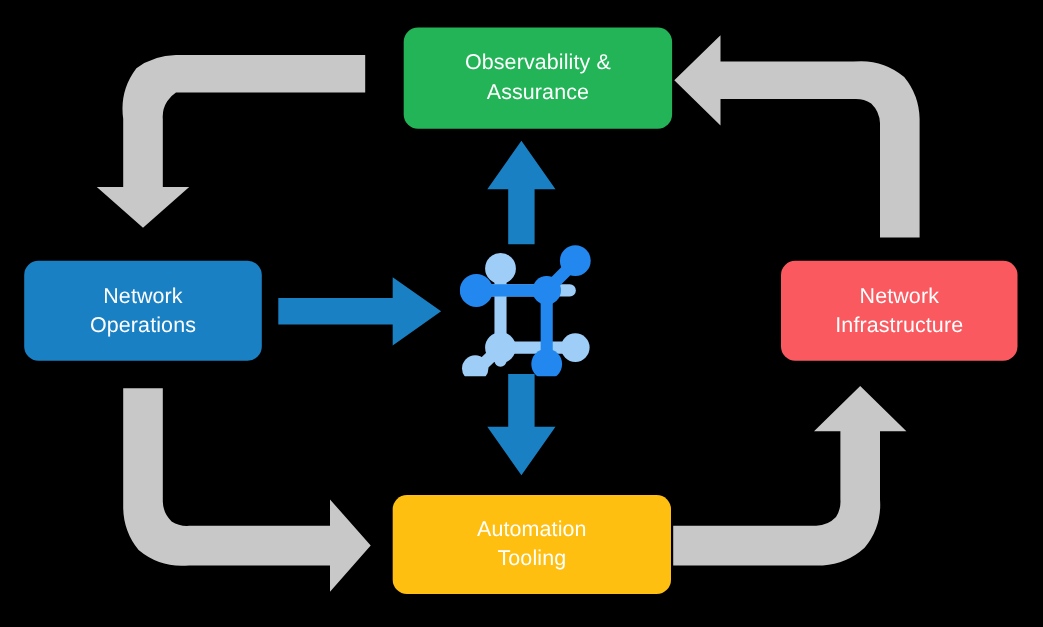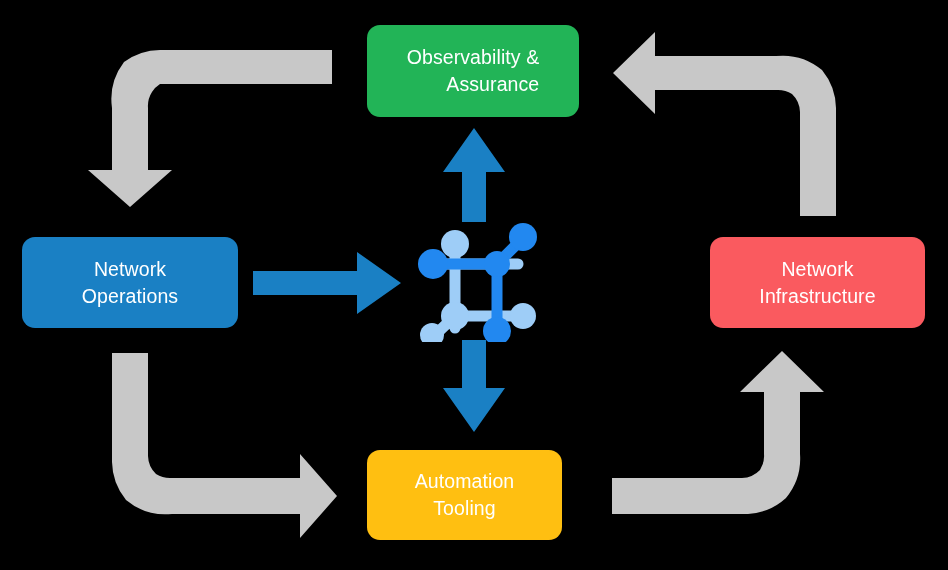--- a/index.html
+++ b/index.html
@@ -24,24 +24,24 @@
     text-align: center;
     color: #ffffff;
     font-size: 19.5px;
     line-height: 1.38;
     font-weight: 400;
     letter-spacing: 0.1px;
     box-sizing: border-box;
     padding: 4px 10px;
     white-space: pre-line;
   }
-  #box-observability { left: 367px; top: 25px;  width: 212px; height: 92px; text-align: right; }
+  #box-observability { left: 367px; top: 25px;  width: 244px; height: 92px; }
   #box-netops        { left: 22px;  top: 237px; width: 216px; height: 91px; }
   #box-netinfra      { left: 710px; top: 237px; width: 215px; height: 91px; }
-  #box-automation    { left: 367px; top: 450px; width: 195px; height: 90px; }
+  #box-automation    { left: 357px; top: 450px; width: 253px; height: 90px; }
 
   .svg-layer {
     position: absolute;
     left: 0;
     top: 0;
     width: 948px;
     height: 570px;
     pointer-events: none;
   }
   .center-icon {

